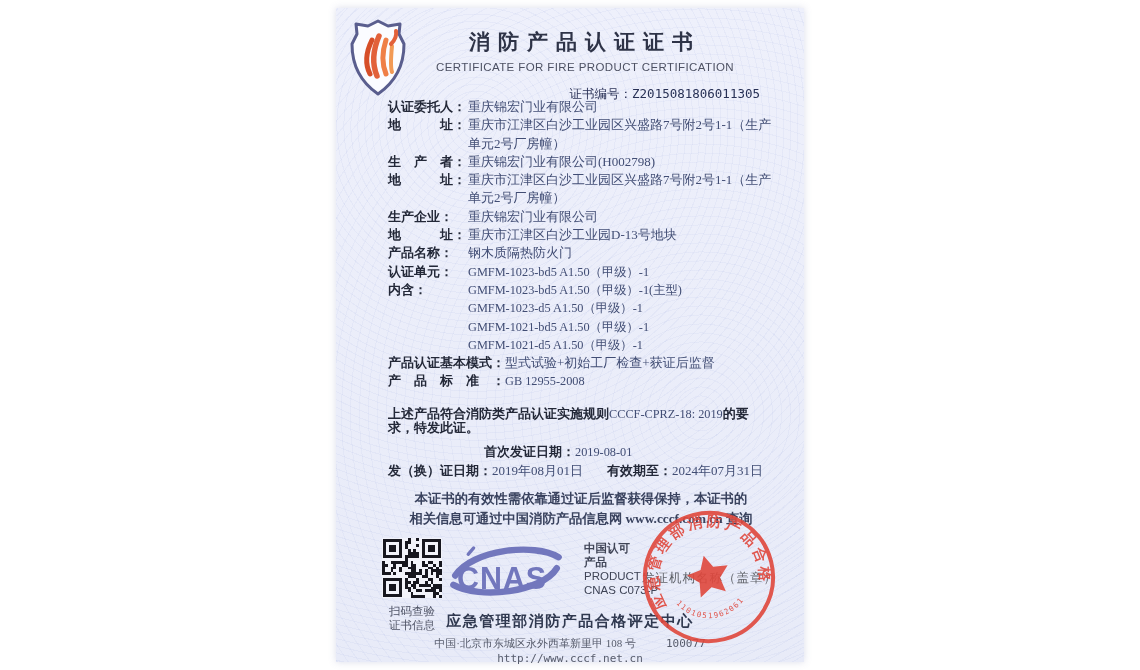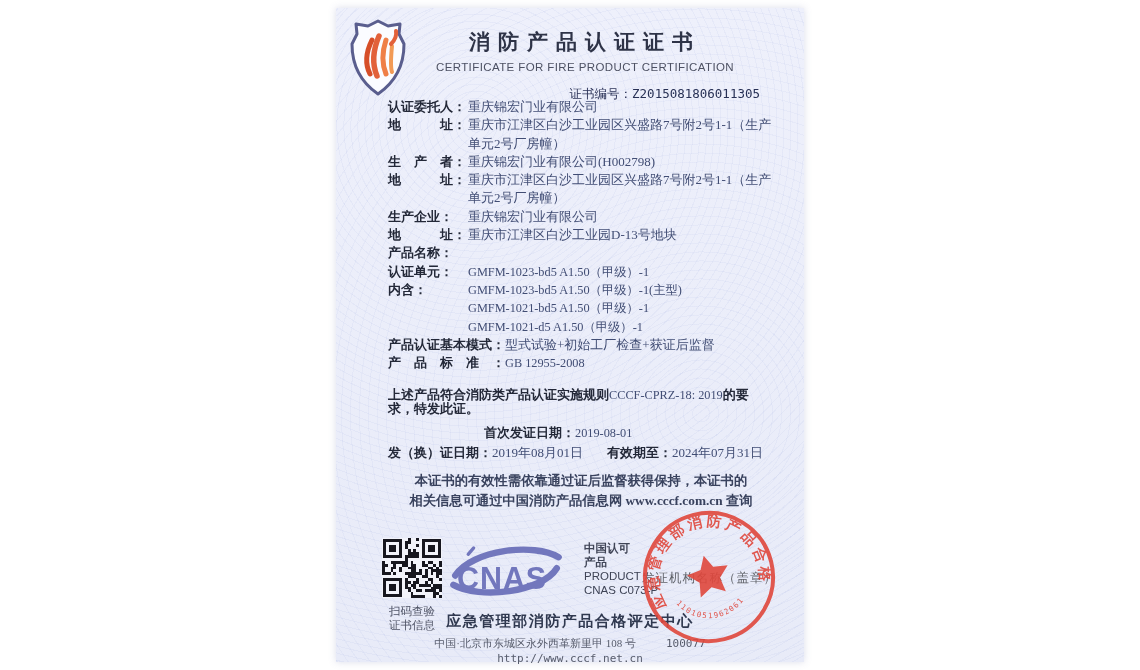--- a/index.html
+++ b/index.html
@@ -98,31 +98,33 @@
       <div class="row">
           <span class="lbl">生产企业：</span>
           <span class="val">重庆锦宏门业有限公司</span>
         </div>
       <div class="row">
           <span class="lbl">地　　　址：</span>
           <span class="val">重庆市江津区白沙工业园D-13号地块</span>
         </div>
       <div class="row">
           <span class="lbl">产品名称：</span>
+          <span class="val">钢木质隔热防火门</span>
         </div>
       <div class="row">
           <span class="lbl">认证单元：</span>
           <span class="val mono">GMFM-1023-bd5 A1.50（甲级）-1</span>
         </div>
       <div class="row">
           <span class="lbl ra">内含：</span>
           <span class="val mono">GMFM-1023-bd5 A1.50（甲级）-1(主型)</span>
         </div>
       <div class="row">
           <span class="lbl"></span>
+          <span class="val mono">GMFM-1023-d5 A1.50（甲级）-1</span>
         </div>
       <div class="row">
           <span class="lbl"></span>
           <span class="val mono">GMFM-1021-bd5 A1.50（甲级）-1</span>
         </div>
       <div class="row">
           <span class="lbl"></span>
           <span class="val mono">GMFM-1021-d5 A1.50（甲级）-1</span>
         </div>
       <div class="row">

